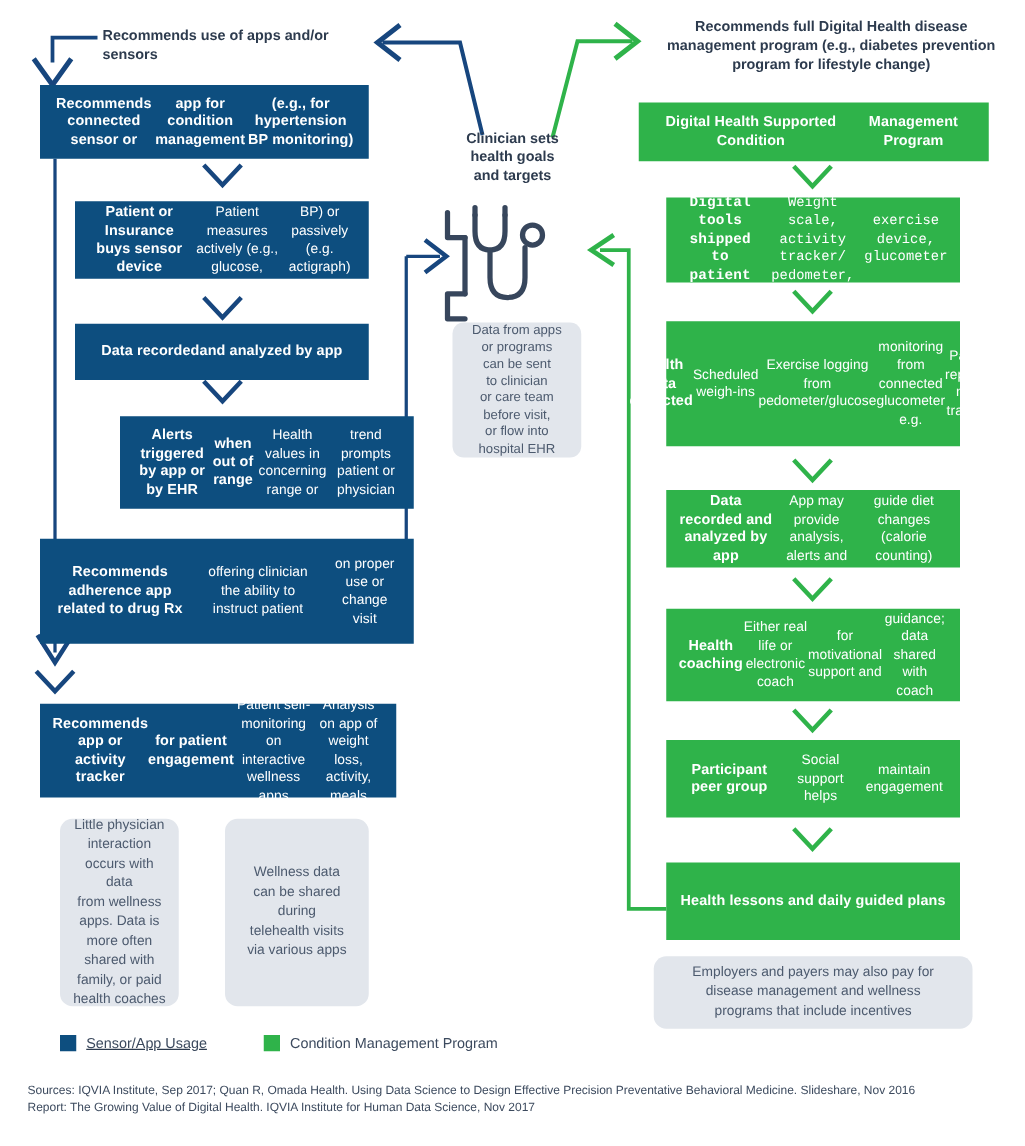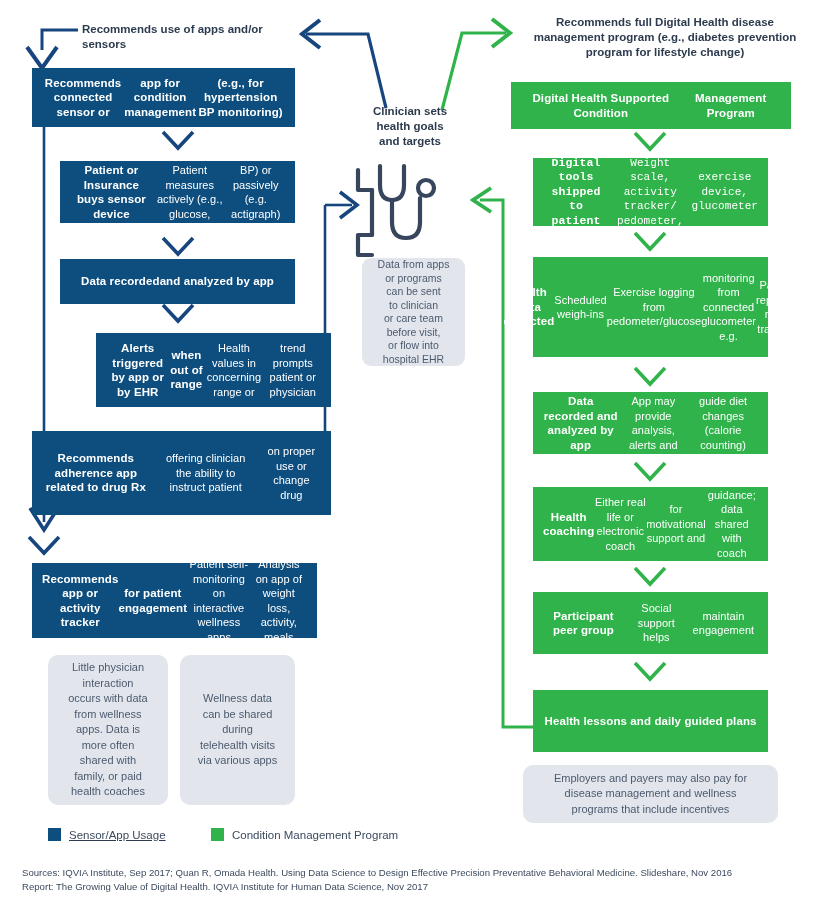--- a/index.html
+++ b/index.html
@@ -204,31 +204,31 @@
   <div class="box blue" style="left:60px;top:333px;width:235px;height:74px;margin-left:36px;">
     <div class="ttl">Alerts triggered by app or by EHR</div>
     <div class="ttl">when out of range</div>
     <div class="sub">Health values in concerning range or</div>
     <div class="sub">trend prompts patient or physician</div>
   </div>
 
   <div class="box blue" style="left:32px;top:431px;width:299px;height:84px;gap:12px;">
     <div class="ttl">Recommends adherence app related to drug Rx</div>
     <div class="sub">offering clinician the ability to instruct patient</div>
-    <div class="sub">on proper use or change drug</div>
+    <div class="sub">on proper use or change visit</div>
   </div>
 
   <div class="box blue" style="left:32px;top:563px;width:285px;height:75px;">
     <div class="ttl">Recommends app or activity tracker</div>
     <div class="ttl">for patient engagement</div>
     <div class="sub">Patient self-monitoring on interactive wellness apps</div>
     <div class="sub">Analysis on app of weight loss, activity, meals</div>
   </div>
 
-  <div class="note" style="left:48px;top:655px;width:120px;height:150px;">
+  <div class="note" style="left:48px;top:655px;width:95px;height:150px;">
     <div>
       <div>Little physician</div>
       <div>interaction</div>
       <div>occurs with data</div>
       <div>from wellness</div>
       <div>apps. Data is</div>
       <div>more often</div>
       <div>shared with</div>
       <div>family, or paid</div>
       <div>health coaches</div>

